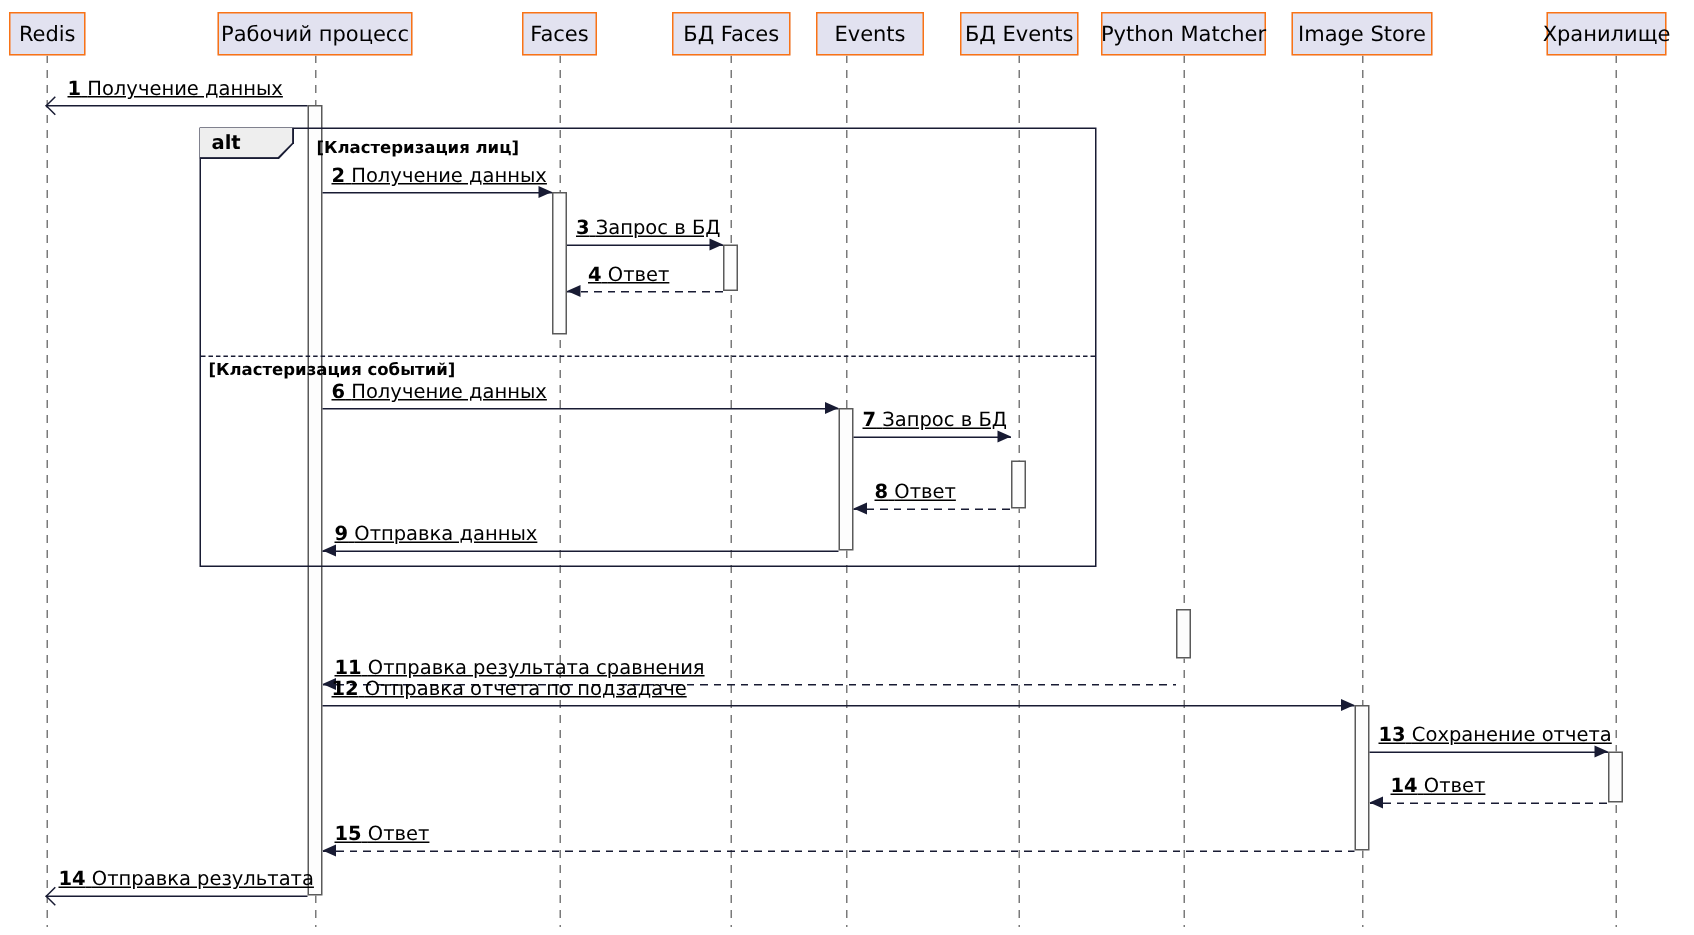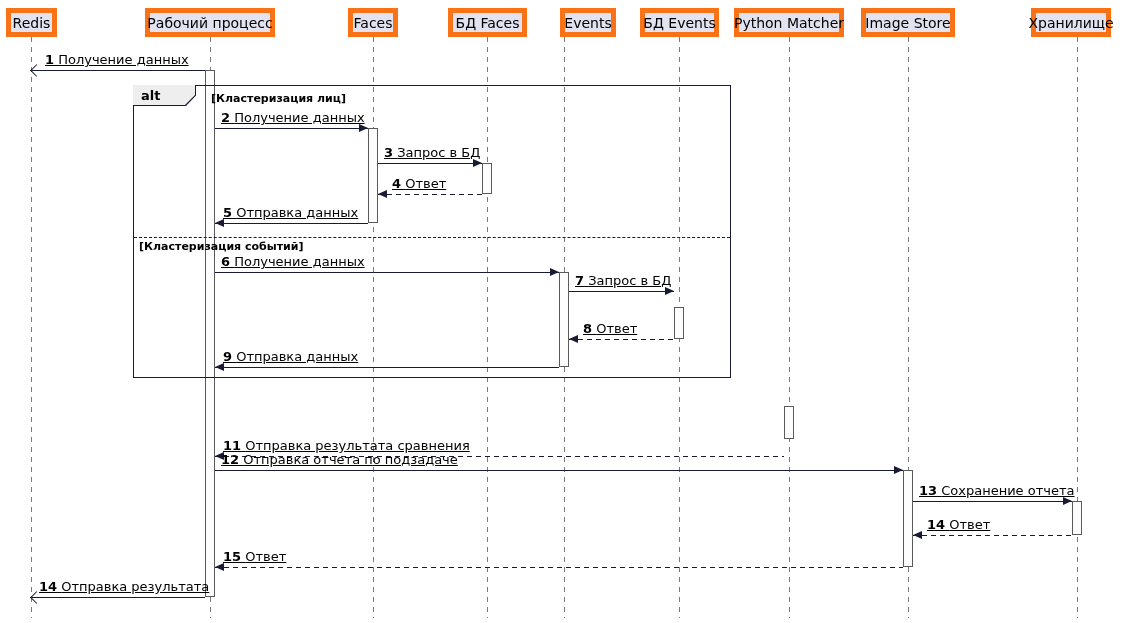--- a/index.html
+++ b/index.html
@@ -3,21 +3,21 @@
 <meta charset="utf-8">
 <style>
   * { margin:0; padding:0; box-sizing:border-box; }
   body { background:#ffffff; }
   .canvas {
     position:relative; width:1129px; height:623px; background:#ffffff;
     font-family:"DejaVu Sans", sans-serif; color:#000; overflow:hidden;
   }
   .participant {
     position:absolute; top:8px; height:29px; background:#E2E2F0;
-    border:5px solid #f97316; display:flex; align-items:center; justify-content:center;
+    border:1px solid #f97316; display:flex; align-items:center; justify-content:center;
     font-size:14px; padding:0 5px; z-index:5; white-space:nowrap;
   }
   .lifeline {
     position:absolute; top:37px; width:1px; height:581px; z-index:1;
     background:repeating-linear-gradient(180deg,#7a7a7a 0 5px,transparent 5px 10px);
   }
   .activation {
     position:absolute; width:10px; background:#fdfdfd; border:1px solid #5a5a5a; z-index:3;
   }
   .frame { position:absolute; border:1.5px solid #181B33; background:transparent; z-index:4; }
@@ -55,21 +55,21 @@
   <div class="lifeline" style="left:564px"></div>
   <div class="lifeline" style="left:679px"></div>
   <div class="lifeline" style="left:789px"></div>
   <div class="lifeline" style="left:908px"></div>
   <div class="lifeline" style="left:1077px"></div>
 
   <div class="participant" style="left:6px;width:51px">Redis</div>
   <div class="participant" style="left:145px;width:130px">Рабочий процесс</div>
   <div class="participant" style="left:348px;width:50px">Faces</div>
   <div class="participant" style="left:448px;width:79px">БД Faces</div>
-  <div class="participant" style="left:560px;width:56px">Events</div>
+  <div class="participant" style="left:544px;width:72px">Events</div>
   <div class="participant" style="left:640px;width:79px">БД Events</div>
   <div class="participant" style="left:734px;width:110px">Python Matcher</div>
   <div class="participant" style="left:861px;width:94px">Image Store</div>
   <div class="participant" style="left:1031px;width:80px">Хранилище</div>
 
   <div class="activation" style="left:205px;top:70px;height:527px"></div>
   <div class="activation" style="left:368px;top:128px;height:95px"></div>
   <div class="activation" style="left:482px;top:163px;height:31px"></div>
   <div class="activation" style="left:559px;top:272px;height:95px"></div>
   <div class="activation" style="left:674px;top:307px;height:32px"></div>
@@ -107,26 +107,20 @@
       </div>
   </div>
 
   <div class="message dashed" style="left:378px;top:176px;width:104px">
     <div class="msg-label pad-xl"><span class="num">4</span> <span>Ответ</span></div>
     <div class="msg-line">
         <span class="head-left"></span>
       </div>
   </div>
 
-  <div class="message" style="left:215px;top:205px;width:153px">
-    <div class="msg-label pad-l"><span class="num">5</span> <span>Отправка данных</span></div>
-    <div class="msg-line">
-        <span class="head-left"></span>
-      </div>
-  </div>
 
   <div class="message" style="left:215px;top:254px;width:344px">
     <div class="msg-label pad-s"><span class="num">6</span> <span>Получение данных</span></div>
     <div class="msg-line">
         <span class="head-right"></span>
       </div>
   </div>
 
   <div class="message" style="left:569px;top:273px;width:105px">
     <div class="msg-label pad-s"><span class="num">7</span> <span>Запрос в БД</span></div>

